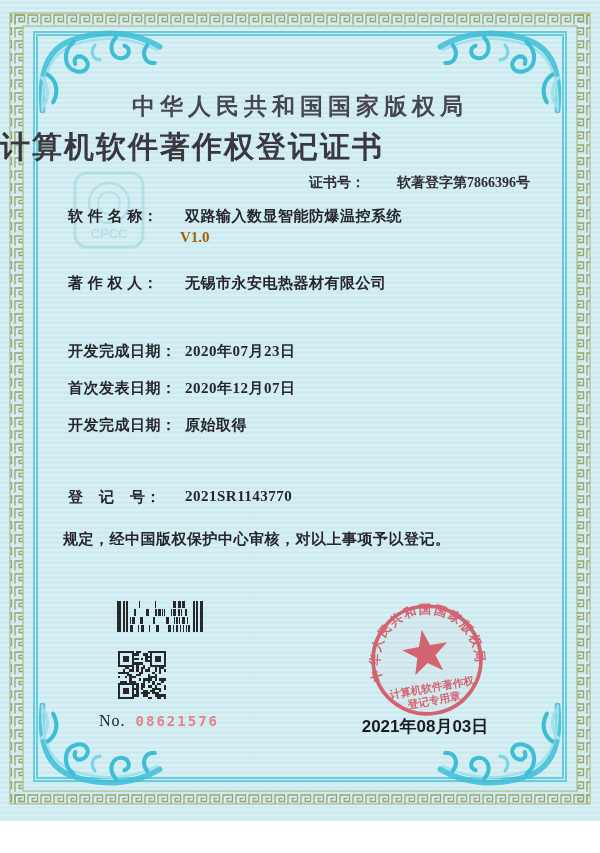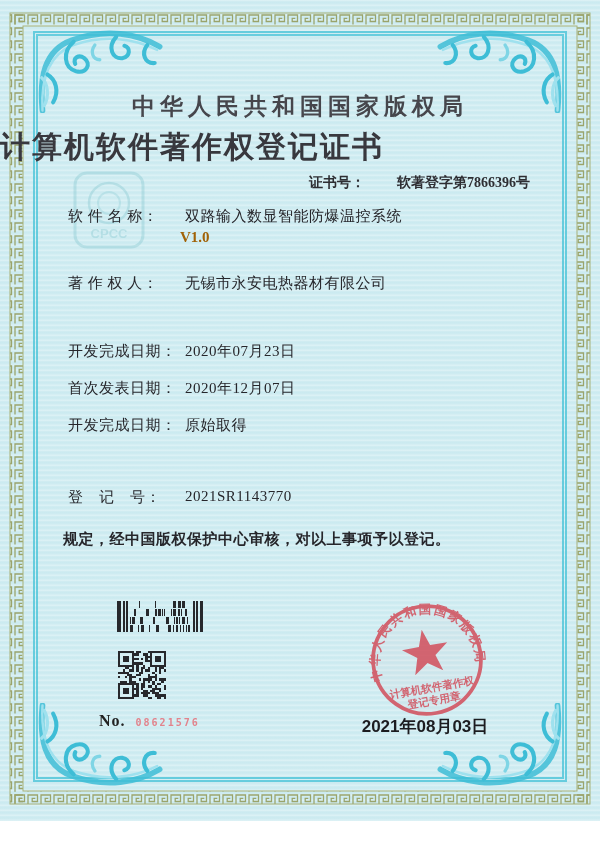--- a/index.html
+++ b/index.html
@@ -34,40 +34,40 @@
   .authority { position:absolute; left:0; top:91px; width:100%; text-align:center;
                font-size:23px; font-weight:bold; letter-spacing:5px;
                color:#46464c; }
   .cert-title { position:absolute; left:0; top:127px; width:100%; text-align:left;
                 font-size:30px; font-weight:bold; letter-spacing:2px;
                 color:#38383e; }
   .cert-no { position:absolute; top:174px; right:70px; font-size:14px;
              font-weight:bold; color:#2e2e33; }
   .cert-no .lbl { margin-right:32px; }
 
-  .row { position:absolute; left:68px; font-size:15px; font-weight:normal;
+  .row { position:absolute; left:68px; font-size:15px; font-weight:bold;
          color:#26262b; letter-spacing:.5px; }
   .row .lbl { display:inline-block; width:112px; vertical-align:top; }
   .row .val { position:absolute; left:117px; top:0; width:360px; white-space:nowrap; }
   .val2 { position:absolute; left:180px; font-size:15px; font-weight:bold;
           color:#a16207; }
 
   .statement { position:absolute; left:63px; top:522px; width:478px;
                font-size:15px; font-weight:bold; color:#26262b;
                line-height:35px; letter-spacing:.5px; }
   .statement .l1 { text-indent:2em; }
 
   .barcode { position:absolute; left:117px; top:601px; width:86px; height:31px; }
   .qr-code { position:absolute; left:118px; top:651px; width:48px; height:48px; }
   .barcode svg, .qr-code svg { width:100%; height:100%; display:block; }
 
   .serial { position:absolute; left:99px; top:712px; font-size:16px; color:#222; }
-  .serial .no { font-weight:bold; letter-spacing:1px;margin-top:32px; }
+  .serial .no { font-weight:normal; letter-spacing:1px;margin-top:32px; }
   .serial .digits { font-family:"DejaVu Sans Mono","Liberation Mono",monospace;
-                    font-size:10px; color:#e2838c; letter-spacing:2px;
+                    font-size:14px; color:#e2838c; letter-spacing:2px;
                     margin-left:10px; font-weight:bold; }
 
   .seal { position:absolute; left:362px; top:595px; width:130px; height:130px;
           transform:rotate(-10deg); opacity:.88; }
   .seal svg { width:100%; height:100%; }
 
   .issue-date { position:absolute; left:350px; top:715px; width:150px;
                 text-align:center; font-size:17px; font-weight:bold;
                 color:#1c1c20; font-family:"Liberation Sans","DejaVu Sans",sans-serif; }
 </style>

